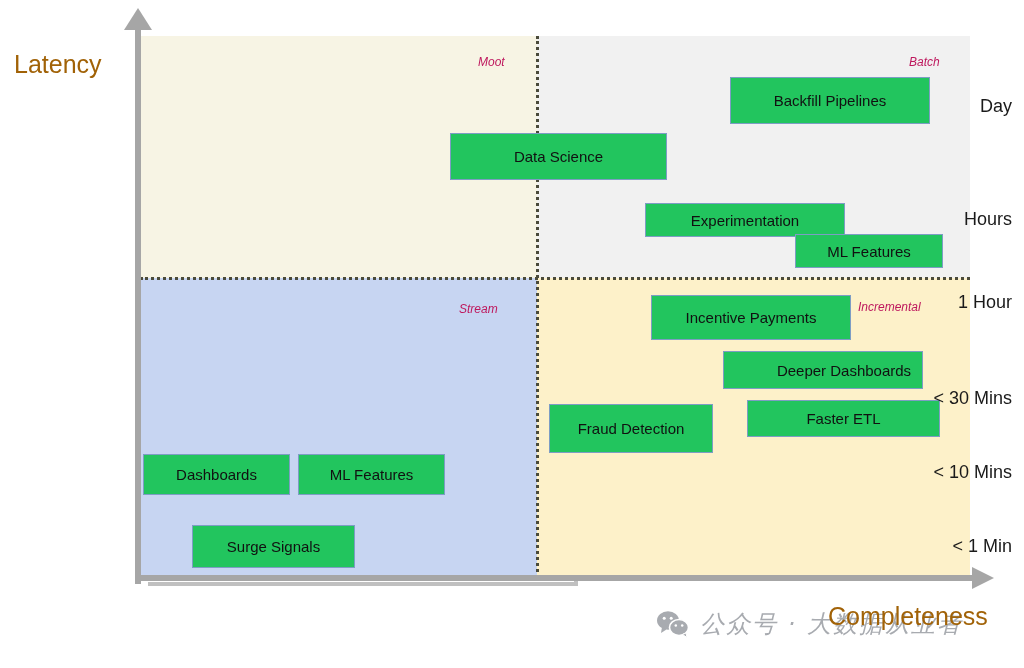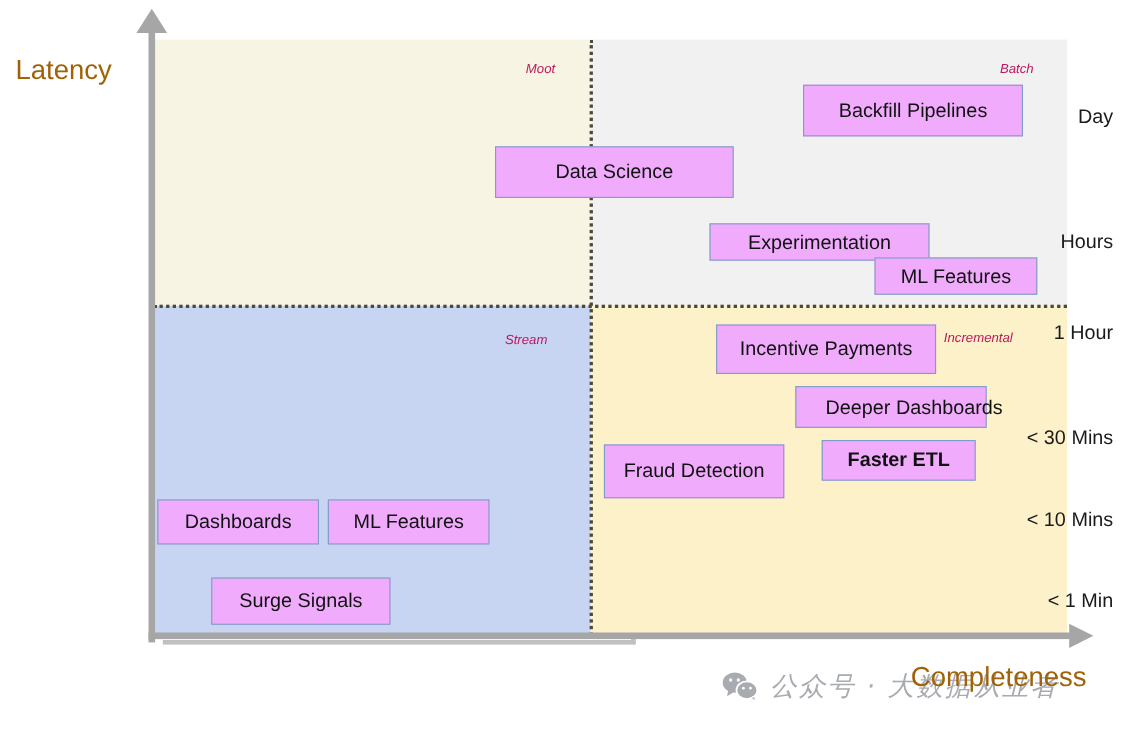--- a/index.html
+++ b/index.html
@@ -118,27 +118,27 @@
   }
   #quad-label-moot        { left:478px; top:55px; }
   #quad-label-batch       { left:909px; top:55px; }
   #quad-label-stream      { left:459px; top:302px; }
   #quad-label-incremental { left:858px; top:300px;text-align:center; }
 
   
   .item-box {
     position:absolute;
     box-sizing:border-box;
-    background:#f0abfc;
+    background:#22c55e;
     border:1.6px solid #7d9dc4;
     display:flex;
     align-items:center;
     justify-content:center;
     color:#111111;
-    font-size:18px;
+    font-size:15px;
     white-space:nowrap;
     z-index:5;
   }
 
   
   #watermark {
     position:absolute;
     left:656px; top:608px;
     display:flex;
     align-items:center;
@@ -187,23 +187,23 @@
 <div class="quad-label" id="quad-label-batch">Batch</div>
 <div class="quad-label" id="quad-label-stream">Stream</div>
 <div class="quad-label" id="quad-label-incremental">Incremental</div>
 
 <div id="boxes-container">
     <div class="item-box" style="left: 730px; top: 77px; width: 200px; height: 47px;">Backfill Pipelines</div>
     <div class="item-box" style="left: 450px; top: 133px; width: 217px; height: 47px;">Data Science</div>
     <div class="item-box" style="left: 645px; top: 203px; width: 200px; height: 34px;">Experimentation</div>
     <div class="item-box" style="left: 795px; top: 234px; width: 148px; height: 34px;">ML Features</div>
     <div class="item-box" style="left: 651px; top: 295px; width: 200px; height: 45px; text-align: center;">Incentive Payments</div>
-    <div class="item-box" style="left: 723px; top: 351px; width: 174px; height: 38px; padding-left: 42px;">Deeper Dashboards</div>
+    <div class="item-box" style="left: 723px; top: 351px; width: 200px; height: 38px; padding-left: 42px;">Deeper Dashboards</div>
     <div class="item-box" style="left: 549px; top: 404px; width: 164px; height: 49px;">Fraud Detection</div>
-    <div class="item-box" style="left: 747px; top: 400px; width: 140px; height: 37px; font-weight: bold;">Faster ETL</div>
+    <div class="item-box" style="left: 747px; top: 400px; width: 193px; height: 37px;">Faster ETL</div>
     <div class="item-box" style="left: 143px; top: 454px; width: 147px; height: 41px;">Dashboards</div>
     <div class="item-box" style="left: 298px; top: 454px; width: 147px; height: 41px;">ML Features</div>
     <div class="item-box" style="left: 192px; top: 525px; width: 163px; height: 43px;">Surge Signals</div>
   </div>
 
 <div id="watermark">
   <svg id="wechat-icon" width="34" height="28" viewBox="0 0 34 28">
     <ellipse cx="12" cy="10.5" rx="11" ry="9.2" fill="#a8abb0"></ellipse>
     <polygon points="6,17 5,23 10.5,19.5" fill="#a8abb0"></polygon>
     <ellipse cx="23" cy="17.5" rx="9.5" ry="8" fill="#a8abb0" stroke="#ffffff" stroke-width="1.6"></ellipse>

